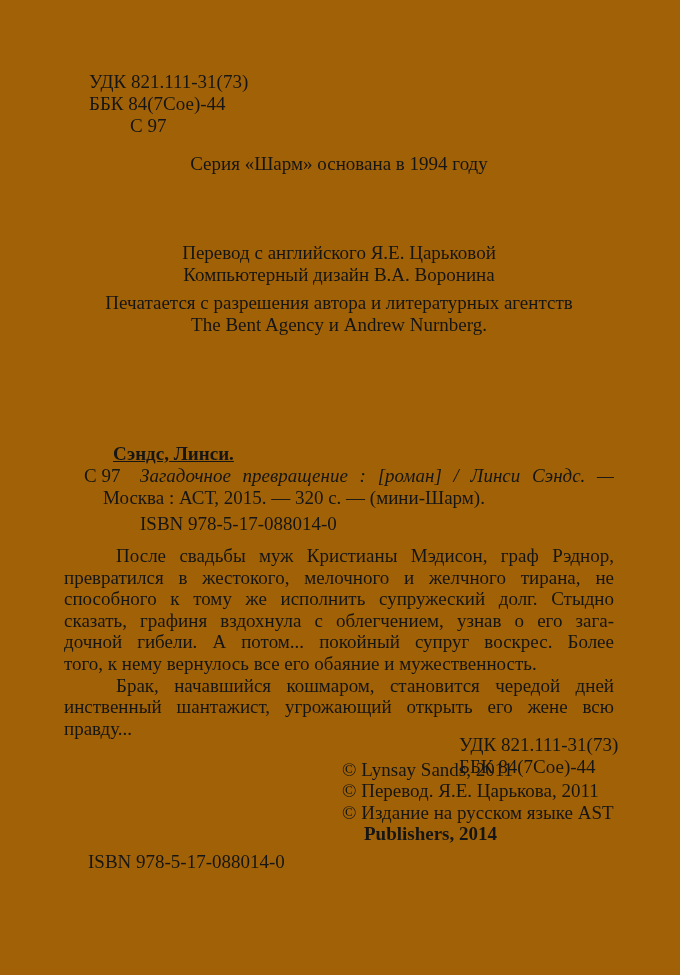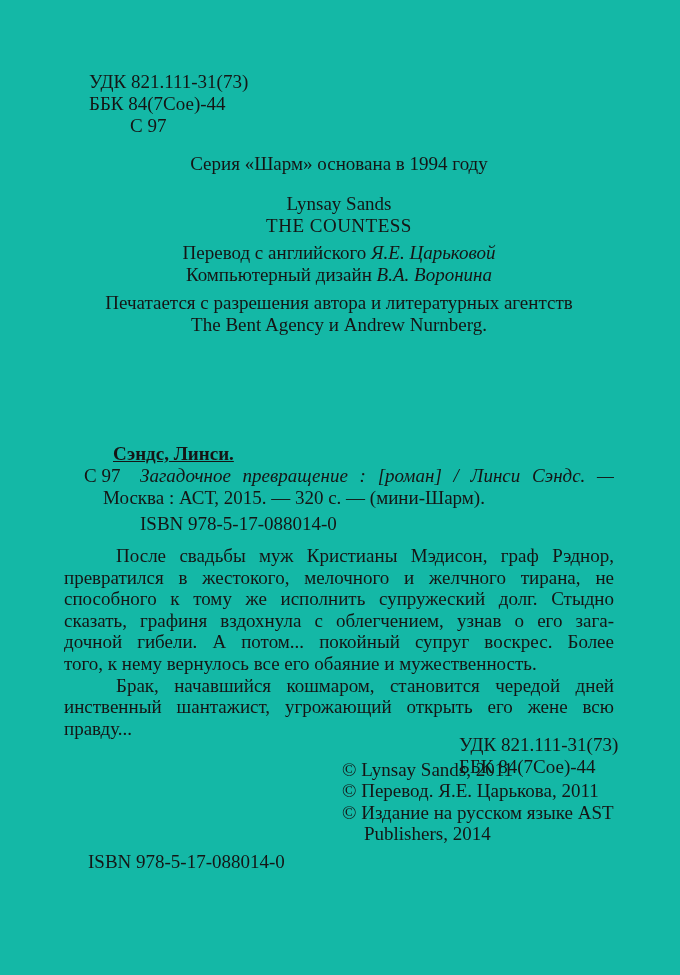--- a/index.html
+++ b/index.html
@@ -1,30 +1,30 @@
 <!DOCTYPE html>
 <html><head>
 <meta charset="utf-8">
 <style>
   html, body { margin: 0; padding: 0; }
   body { background: #ffffff; }
   .page {
     position: relative;
     width: 680px;
     height: 975px;
-    background: #14b8a6;
+    background: #a16207;
     color: #151515;
     font-family: "Liberation Serif", "DejaVu Serif", serif;
     font-size: 19px;
     line-height: 22px;
     overflow: hidden;
   }
   .blk { position: absolute; left: 64px; right: 66px; }
   .center { text-align: center; }
-  .it { font-style: italic; }
+  .it { }
   .b { font-weight: bold; text-decoration: underline; }
   .caps { letter-spacing: 0.5px; }
 
   
   .meta-top { top: 71px; }
   .meta-top .code-line { padding-left: 66px; }
   .meta-top .line1 { padding-left: 25px; }
   .meta-top .line2 { padding-left: 25px; }
 
   .series { top: 153px; }
@@ -43,40 +43,36 @@
 
   
   .annotation { top: 528px; line-height: 21.6px; margin-top: 17px; }
   .a-line { text-align: justify; text-align-last: justify; }
   .a-first { padding-left: 52px; }
   .a-last { text-align: right; text-align-last: left; }
 
   
   .meta-bottom { position: absolute; left: 459px; top: 734px; line-height: 21.5px; }
   .copyright { position: absolute; left: 342px; top: 759px; line-height: 21.3px; }
-  .copyright .cont { padding-left: 22px; }
+  .copyright .cont { padding-left: 22px; font-weight: bold; }
   .isbn-bottom { position: absolute; left: 88px; top: 851px; }
 </style>
 </head>
 <body>
 
 <div class="page">
 
   <div class="blk meta-top">
     <div class="line1">УДК 821.111-31(73)</div>
     <div class="line2">ББК 84(7Сое)-44</div>
     <div class="code-line">С 97</div>
   </div>
 
   <div class="blk center series">Серия «Шарм» основана в 1994 году</div>
 
-  <div class="blk center orig">
-    <div>Lynsay Sands</div>
-    <div class="caps">THE COUNTESS</div>
-  </div>
 
   <div class="blk center credits">
     <div><span>Перевод с английского </span><span class="it">Я.Е. Царьковой</span></div>
     <div><span>Компьютерный дизайн </span><span class="it">В.А. Воронина</span></div>
   </div>
 
   <div class="blk center permission">
     <div>Печатается с разрешения автора и литературных агентств</div>
     <div>The Bent Agency и Andrew Nurnberg.</div>
   </div>

